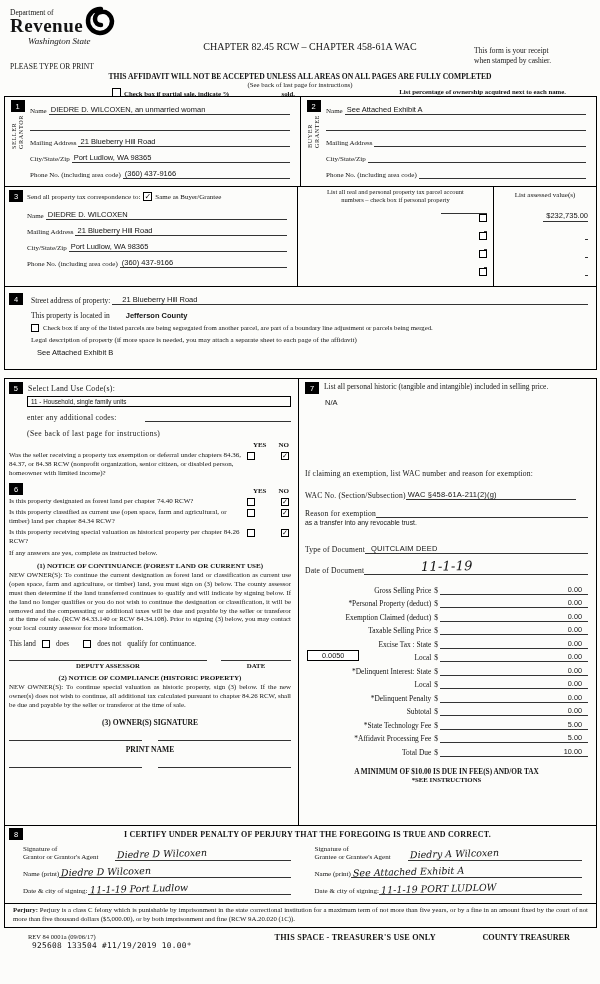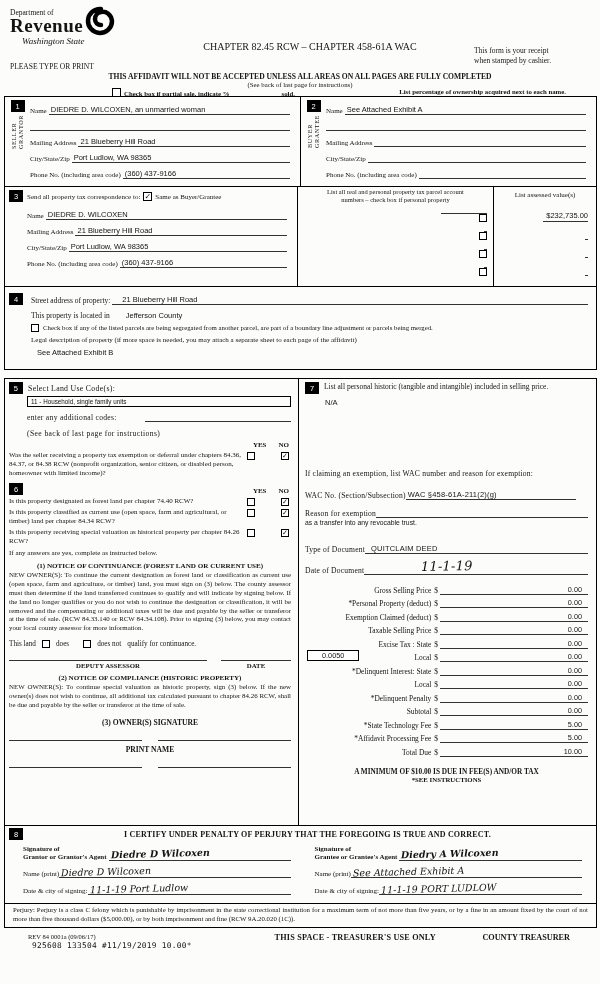--- a/index.html
+++ b/index.html
@@ -1,26 +1,26 @@
 <!DOCTYPE html>
 <html><head>
 <meta charset="utf-8">
 <style>
   * { box-sizing: border-box; margin: 0; padding: 0; }
   body { background:#e8e8e6; font-family:"Liberation Serif", serif; }
   .page { position:relative; width:600px; height:984px; background:#fcfcfa; color:#141414; overflow:hidden; }
   .mono { font-family:"DejaVu Sans Mono", monospace; }
-  .b { font-weight:normal; }
+  .b { font-weight:bold; }
 
   
   .logo { position:absolute; left:10px; top:8px; width:180px; }
   .logo-row { display:flex; align-items:flex-start; }
   .logo-dept { font-size:7.5px; }
   .logo-rev { font-size:19px; font-weight:bold; letter-spacing:0.5px; line-height:0.9; }
-  .logo-sub { font-size:9px; font-style:italic; margin-left:12px; }
+  .logo-sub { font-size:9px; font-style:italic; margin-left:18px; }
   .logo-swirl { margin-left:2px; margin-top:-2px; }
 
   .title-blk { position:absolute; left:150px; top:40px; width:320px; text-align:center; }
   .title-main { font-size:12.5px; font-weight:bold; letter-spacing:0.3px; }
   .title-sub { font-size:10px; margin-top:1px; }
   .receipt { position:absolute; right:8px; top:46px; width:118px; font-size:7.5px; line-height:1.35; }
   .type-print { position:absolute; left:10px; top:62px; font-size:7.5px; }
   .warn { position:absolute; left:0; top:72px; width:100%; text-align:center; font-size:7.6px; font-weight:bold; }
   .seeback-top { position:absolute; left:0; top:81px; width:100%; text-align:center; font-size:6.8px; }
   .partial-row { position:absolute; left:112px; top:88px; display:flex; align-items:flex-end; font-size:6.8px; font-weight:bold; }
@@ -104,21 +104,21 @@
   .fees { margin-top:6px; }
   .minnote { text-align:center; font-weight:bold; font-size:7.3px; margin-top:10px; }
   .minnote2 { text-align:center; font-weight:bold; font-size:6.8px; }
 
   
   .sec8 { border-top:1.5px solid #000; padding:2px 4px 0 4px; flex:none; height:78px; }
   .certrow { display:flex; align-items:center; }
   .certify { flex:1; text-align:center; font-weight:bold; font-size:8px; letter-spacing:0.2px; }
   .sigcols { display:flex; margin-top:2px; }
   .sigcol { flex:1; padding:0 10px 0 14px; }
-  .sigrow { display:flex; align-items:flex-end; height:19px; font-size:7px; font-weight:bold; line-height:1.15; }
+  .sigrow { display:flex; align-items:flex-end; height:19px; font-size:7px; font-weight:normal; line-height:1.15;gap:15px; }
   .sigrow .sl { white-space:nowrap; padding-right:2px; }
   .srow { display:flex; align-items:flex-end; height:15px; font-size:7px; margin-top:2px; }
   .hand { font-size:9.5px; transform:rotate(-1.5deg); display:inline-block; }
 
   .perjury { border-top:1.2px solid #000; padding:2px 8px; font-size:6.8px; line-height:1.3; text-align:justify; flex:1; }
 
   
   .footer { position:absolute; left:0; top:933px; width:100%; display:flex; align-items:flex-start; }
   .foot-left { margin-left:28px; width:200px; }
   .rev { font-size:6.5px; }

